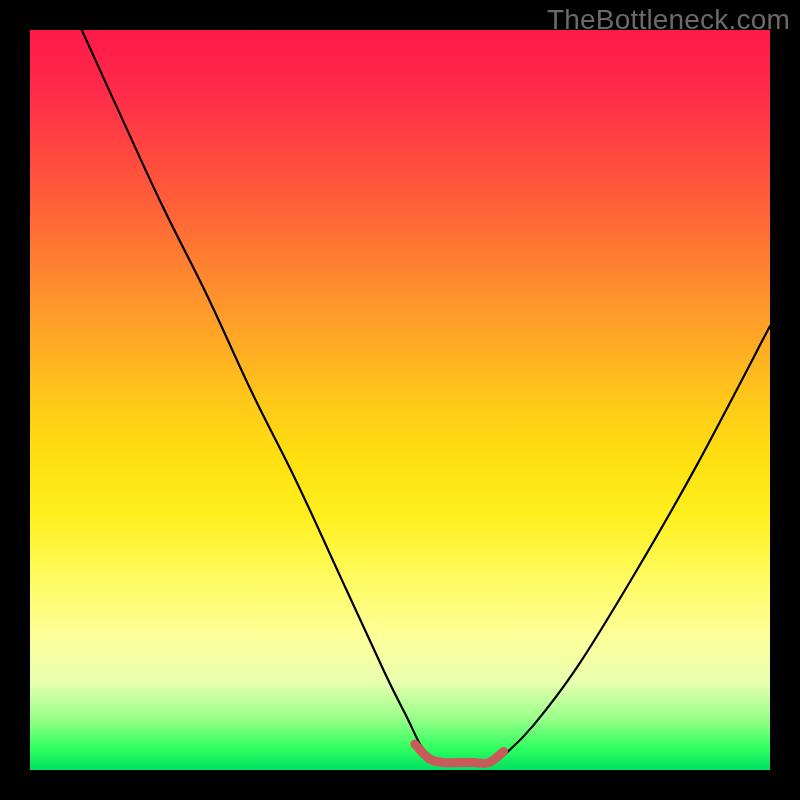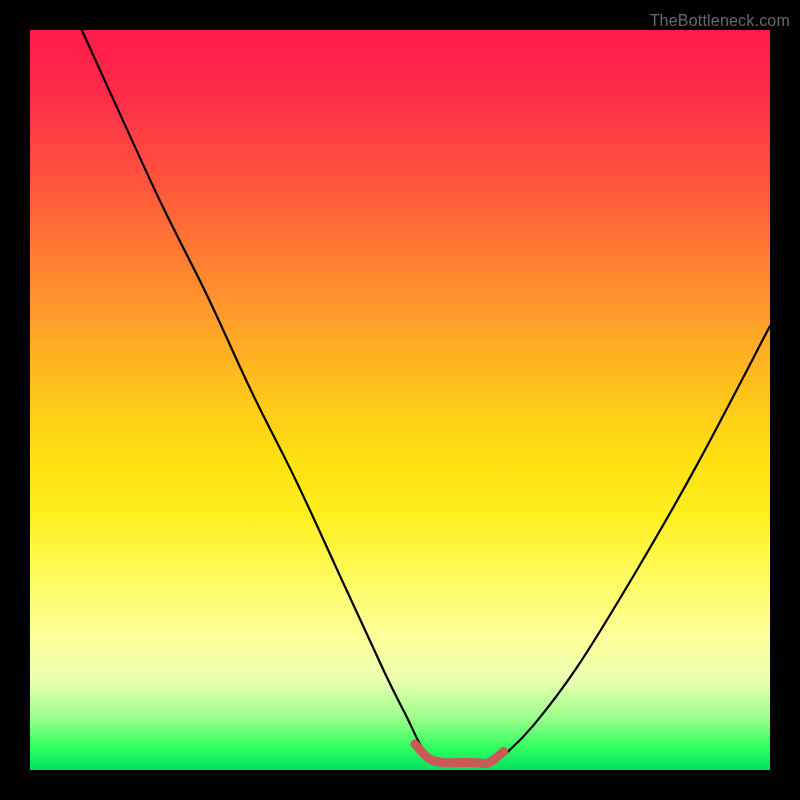--- a/index.html
+++ b/index.html
@@ -27,25 +27,25 @@
       #fffb60 74%,
       #fdff9a 82%,
       #eaffb0 88%,
       #9aff8a 93%,
       #30ff60 97%,
       #00e060 100%
     );
   }
   .watermark {
     position: absolute;
-    top: 12px;
+    top: 4px;
     right: 10px;
     color: #6a6a6a;
     font-family: Arial, Helvetica, sans-serif;
-    font-size: 16px;
+    font-size: 28px;
     letter-spacing: 0.2px;
     user-select: none;
   }
   svg.curve {
     position: absolute;
     left: 0; top: 0;
     width: 100%;
     height: 100%;
     overflow: visible;
   }

